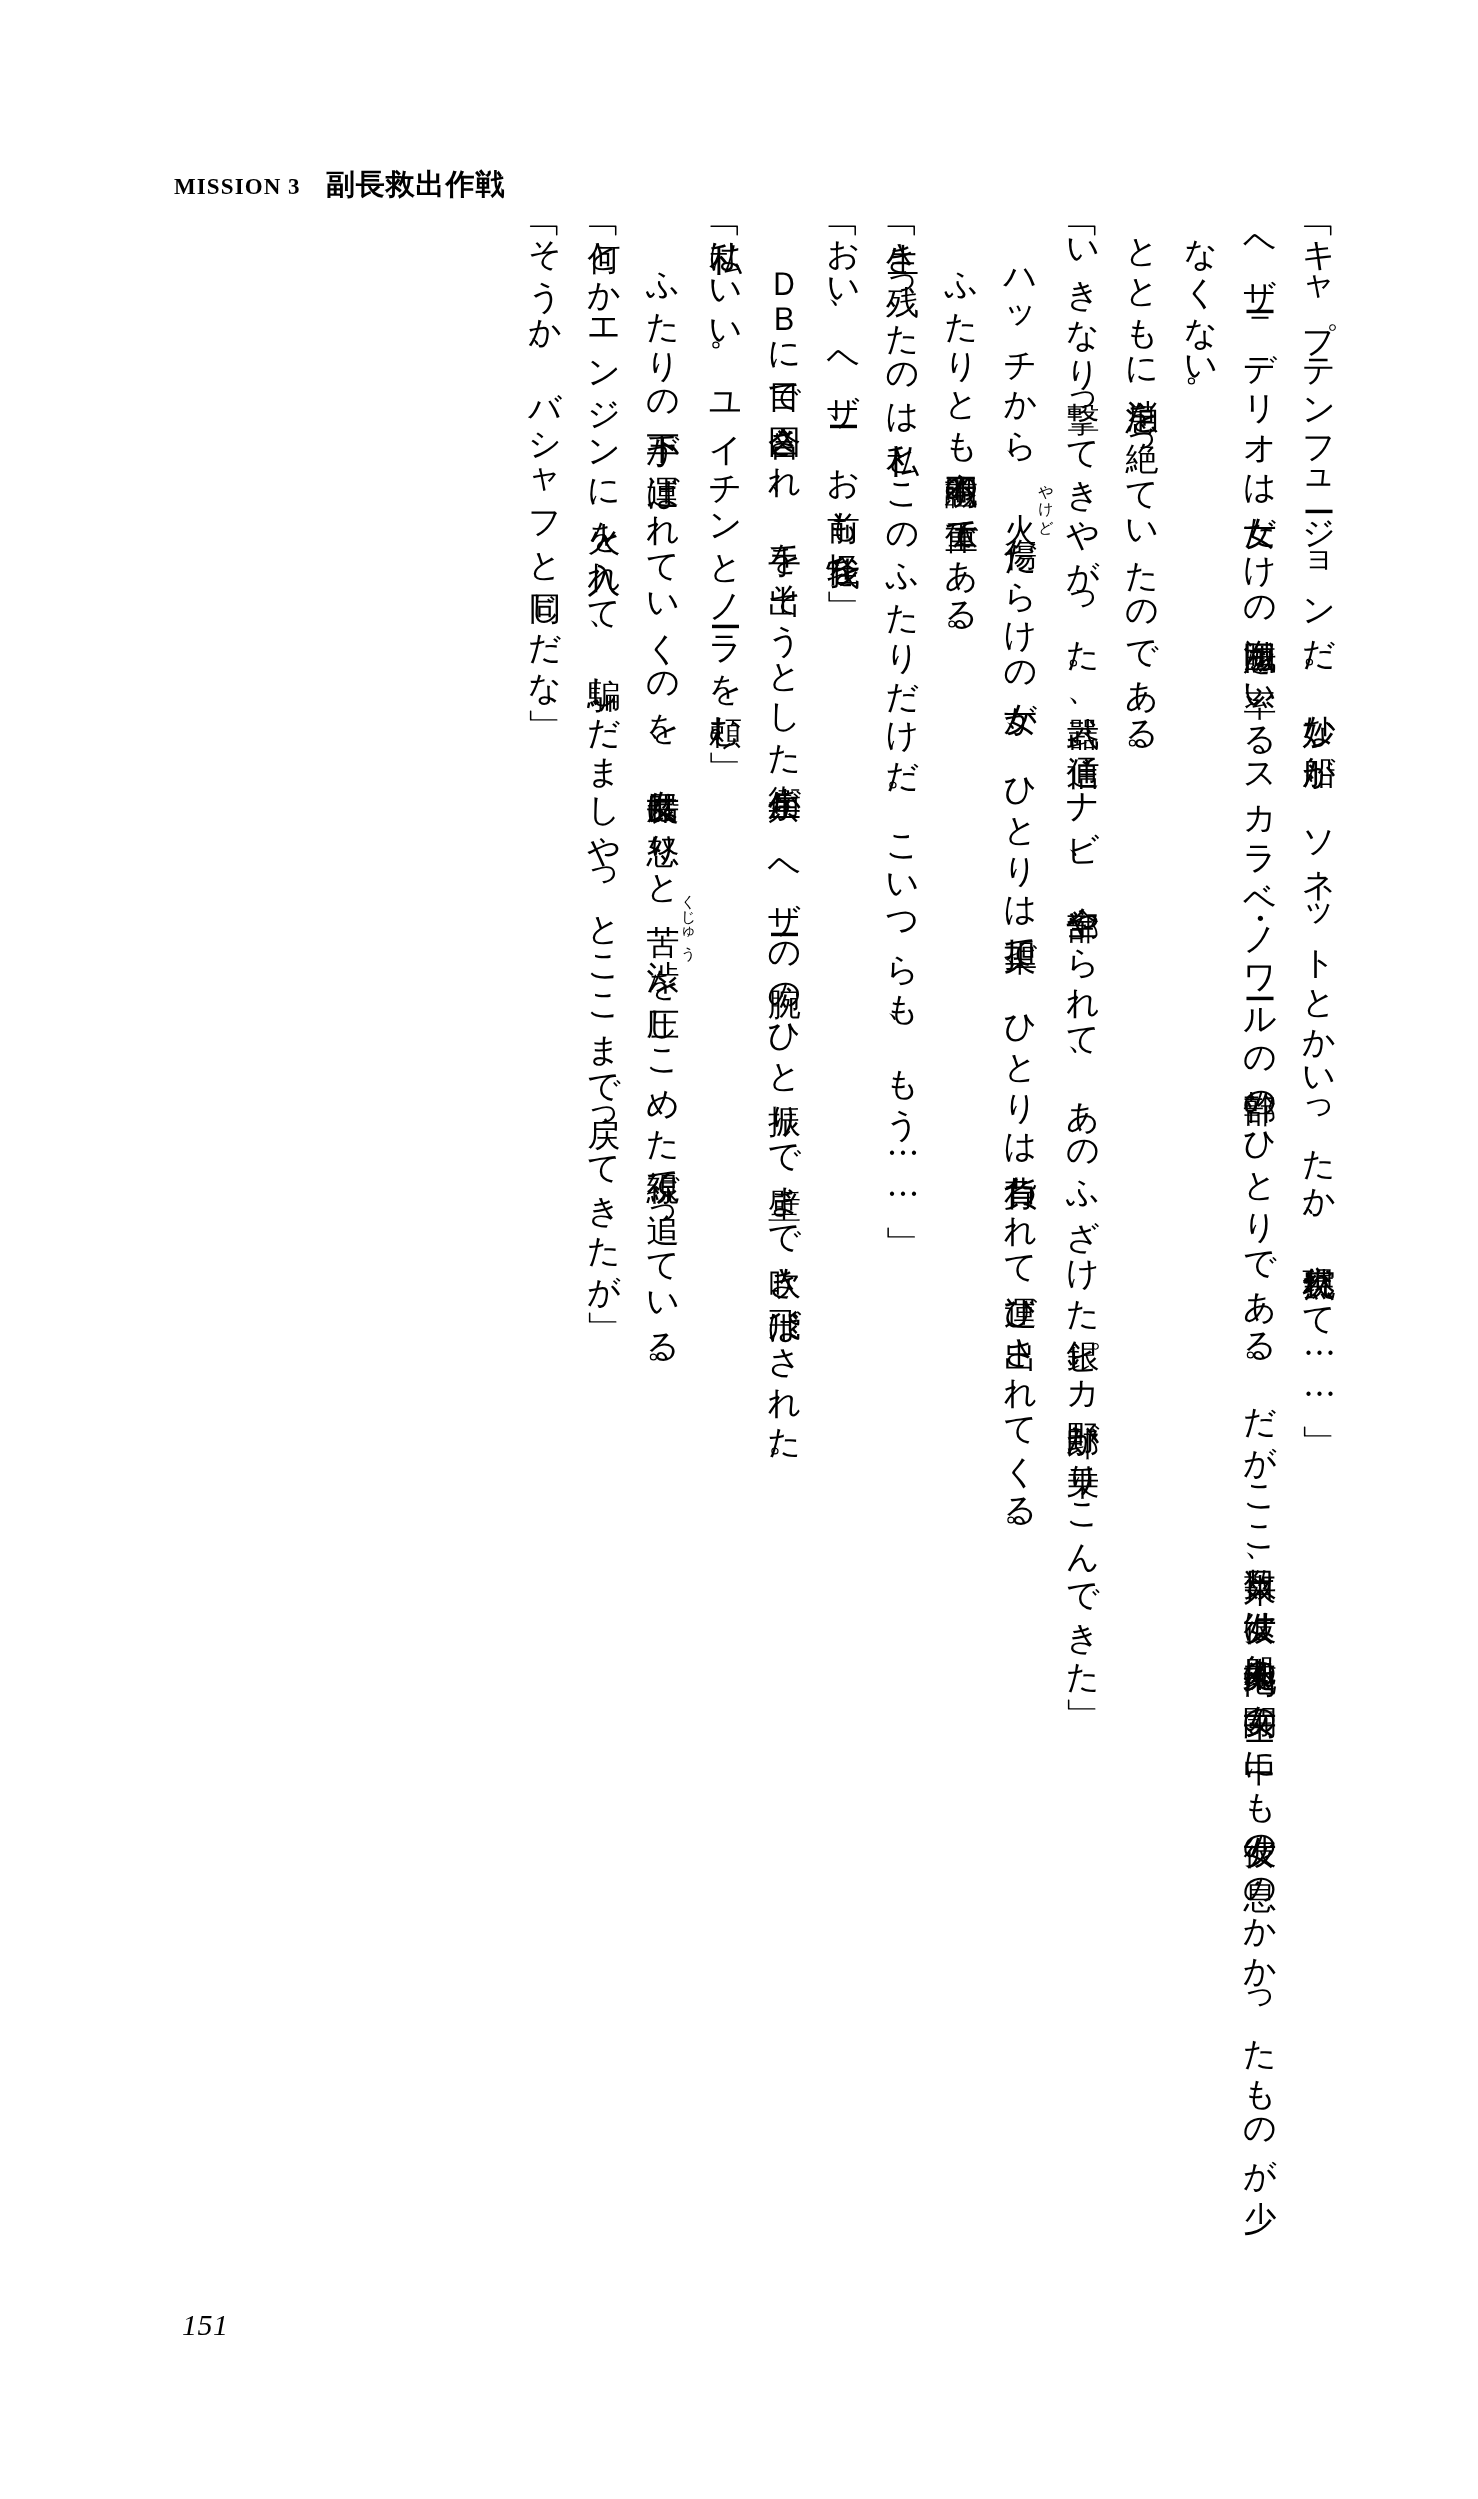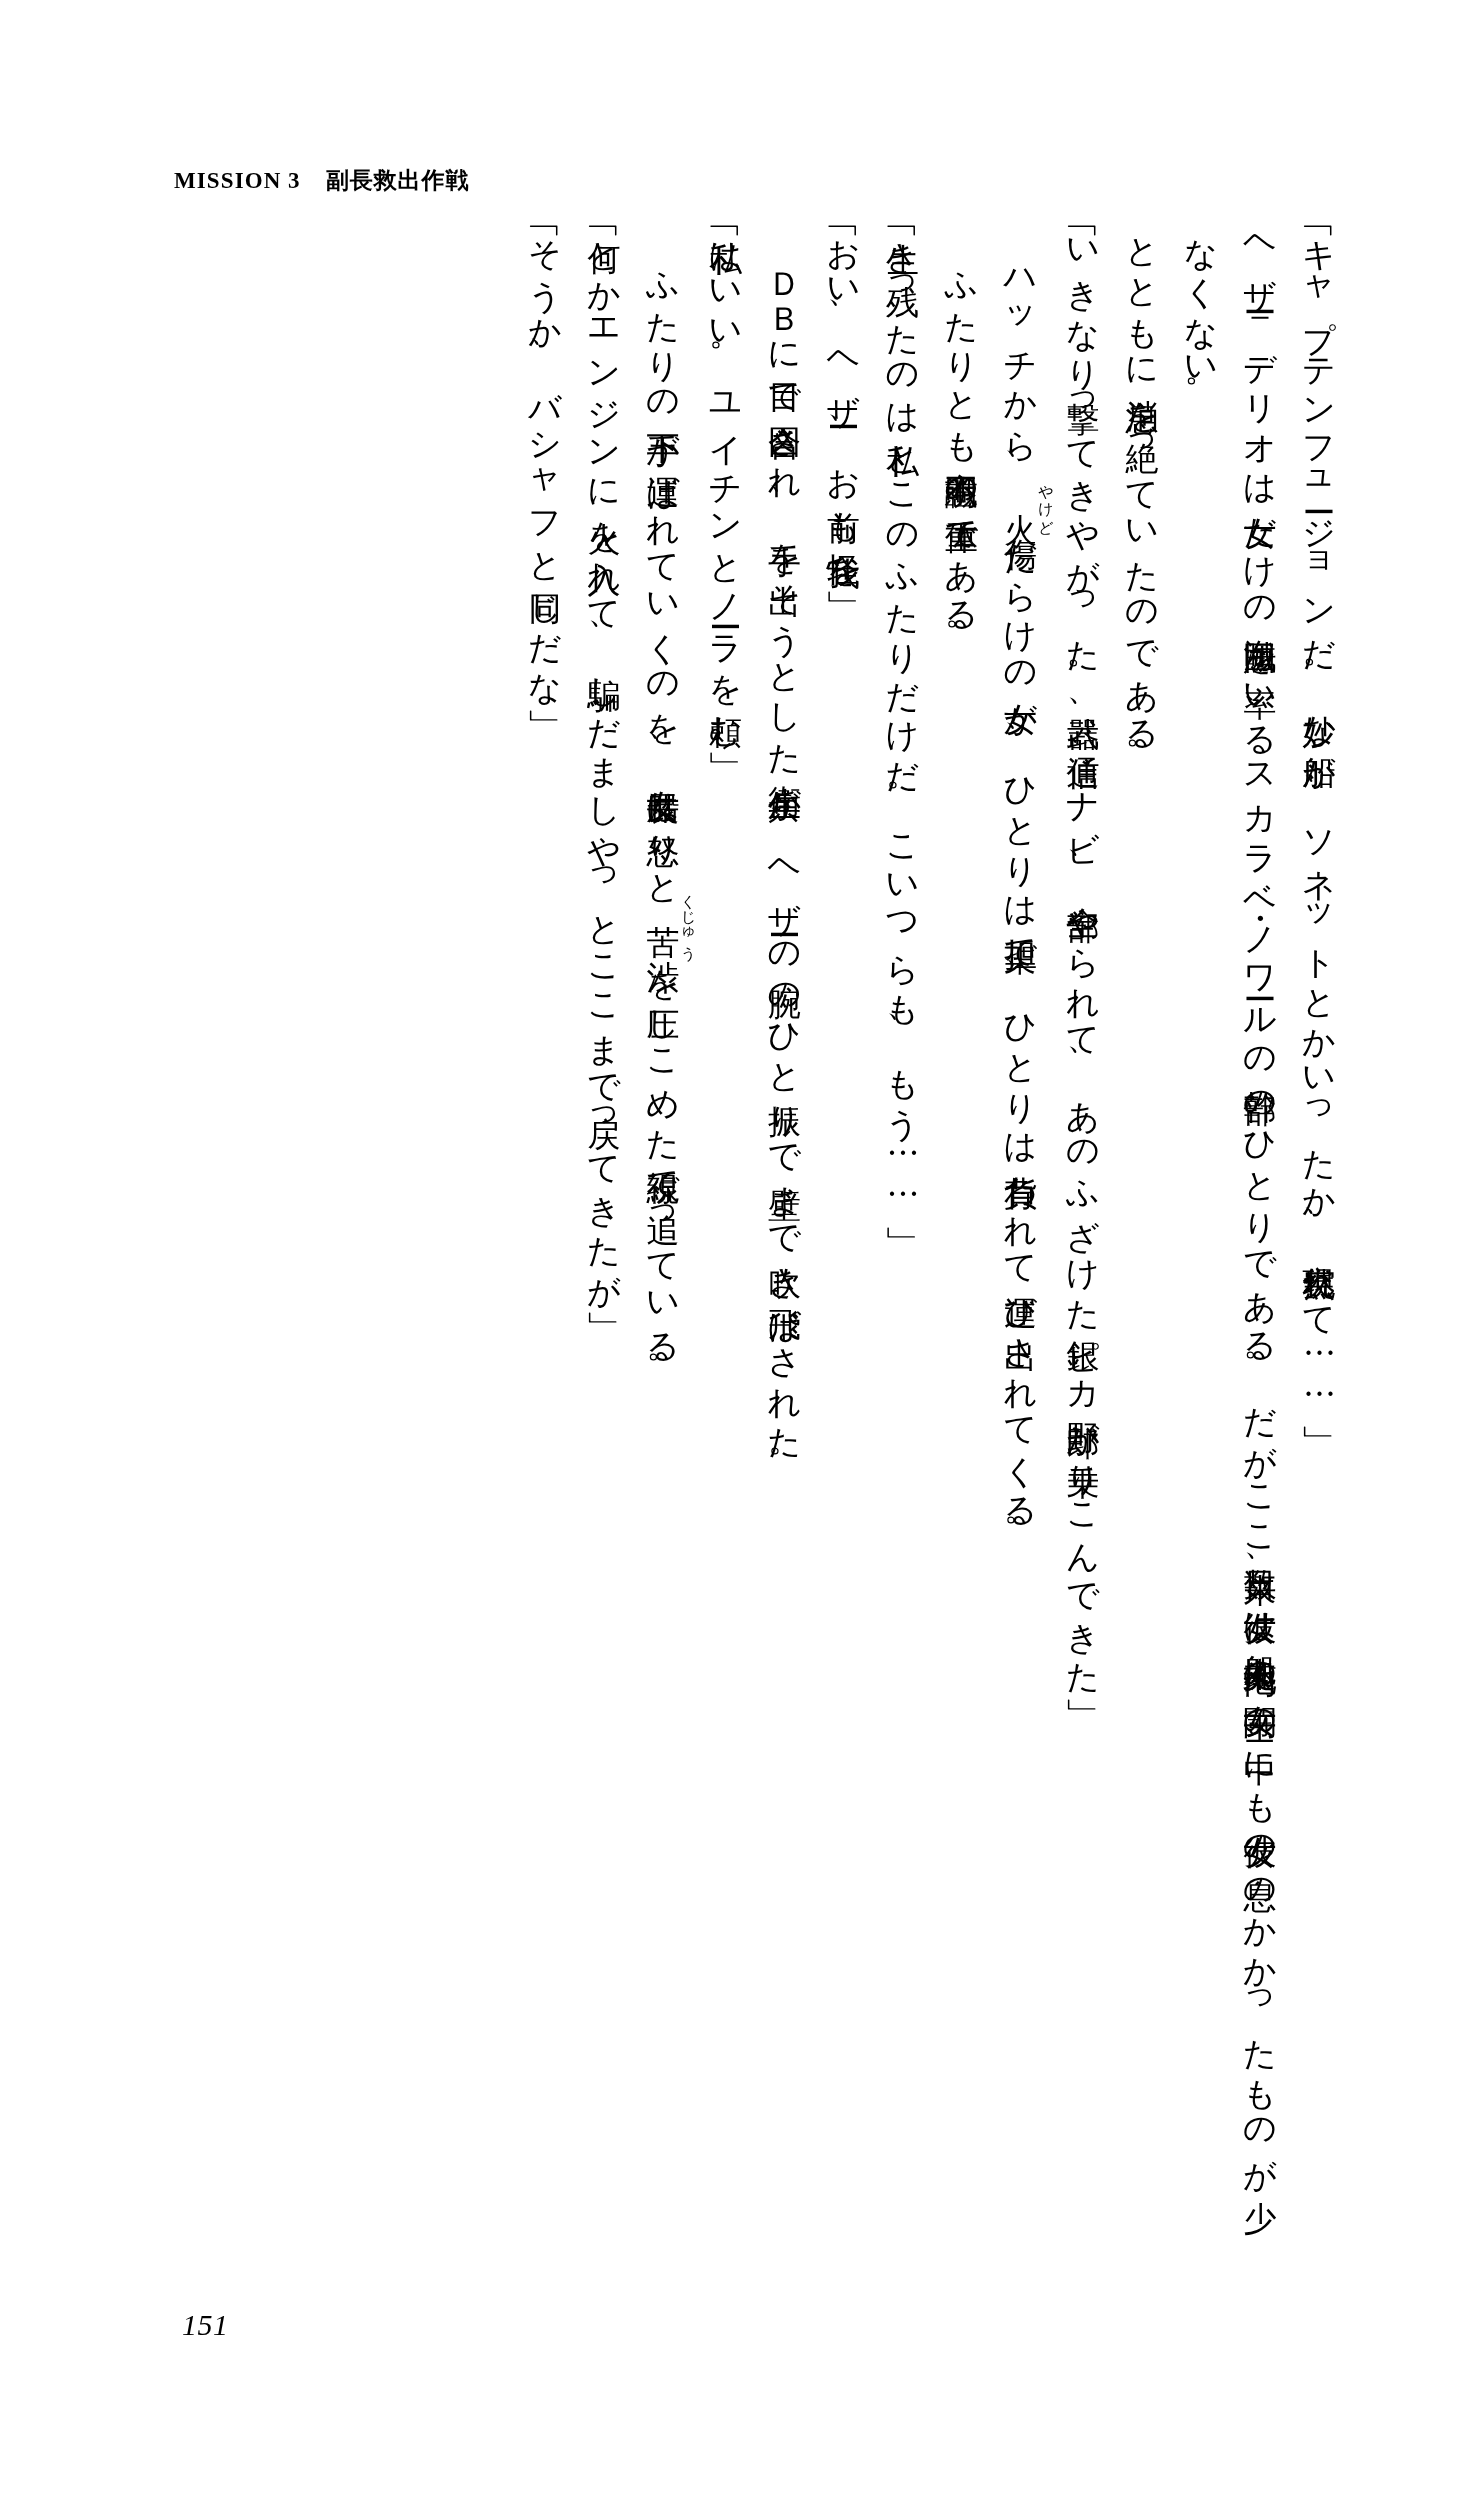--- a/index.html
+++ b/index.html
@@ -42,21 +42,21 @@
     letter-spacing: 1.1px;
   }
   .running-head .mission-num {
     font-weight: 700;
     font-size: 23px;
     margin-left: 6.5px;
   }
   .running-head .chapter-title {
     font-family: "DejaVu Serif", serif;
     font-weight: 700;
-    font-size: 23px;
+    font-size: 29px;
     margin-left: 26px;
     letter-spacing: 0.9px;
   }
 
   
   .body-text {
     position: absolute;
     right: 141px;
     top: 215px;
     height: 1962px;

